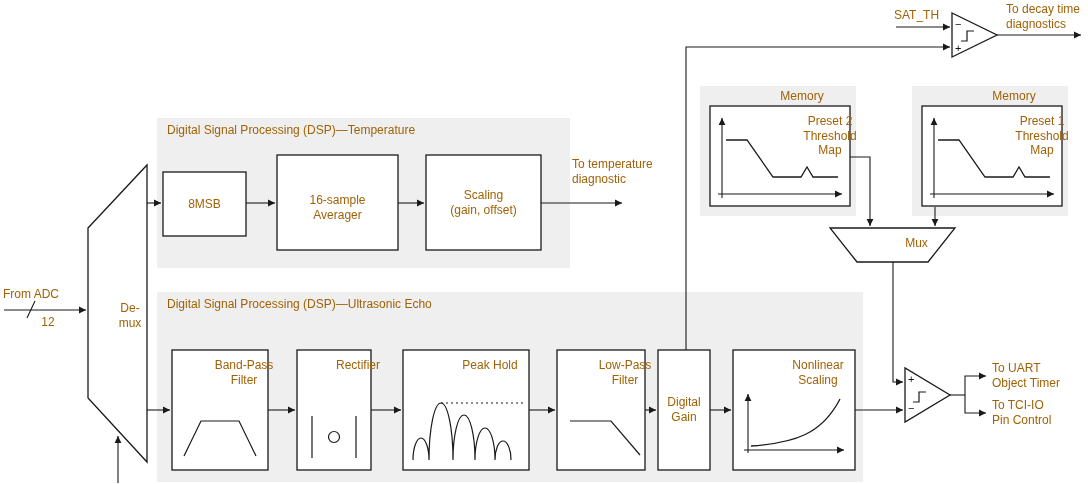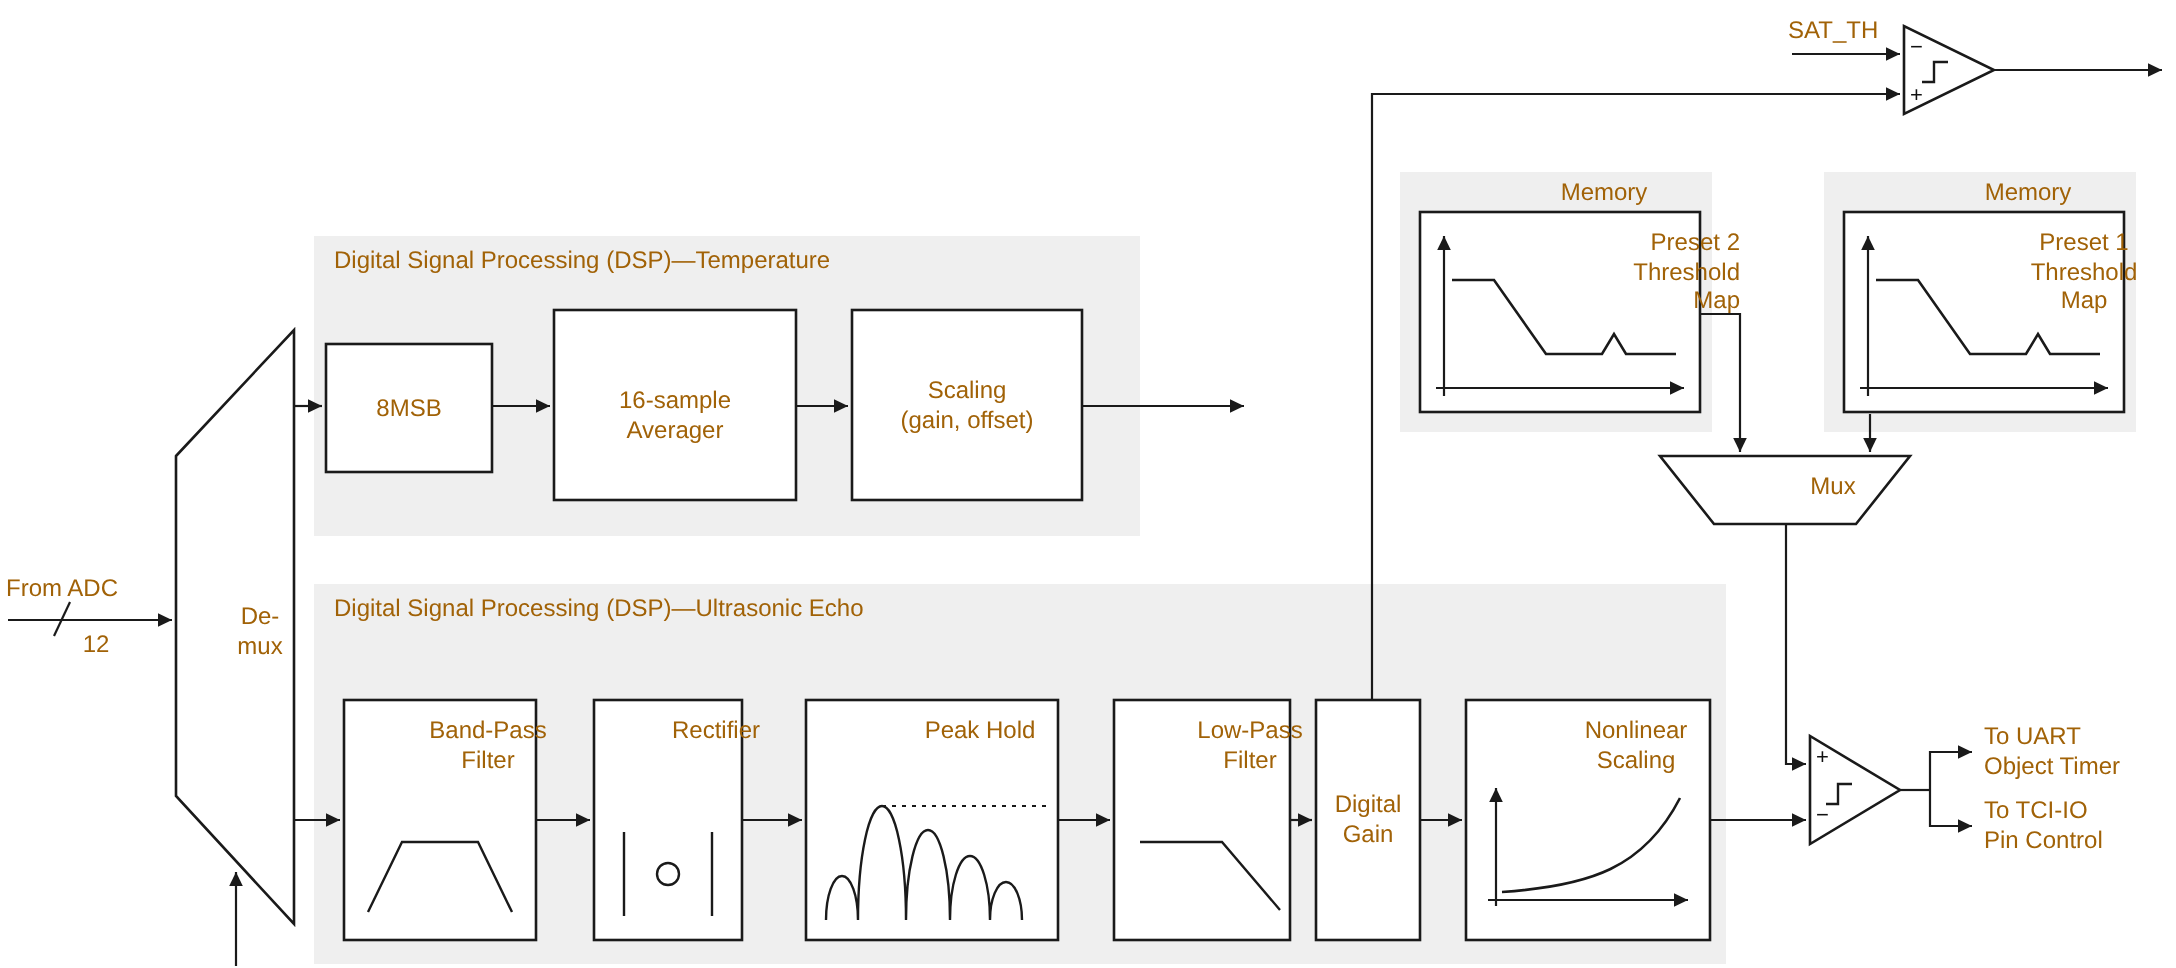--- a/index.html
+++ b/index.html
@@ -98,44 +98,48 @@
   <div class="lbl" style="left:3px;top:287px;width:72px;">From ADC</div>
   <div class="lbl c" style="left:12px;top:315px;width:24px;">12</div>
   <div class="lbl c" style="left:88px;top:301px;width:36px;">De-mux</div>
 
   <div class="lbl" style="left:167px;top:123px;">Digital Signal Processing (DSP)—Temperature</div>
   <div class="lbl flexc" style="left:163px;top:172px;width:83px;height:64px;">8MSB</div>
   <div class="lbl flexc" style="left:277px;top:155px;width:121px;height:106px;">16-sample
 Averager</div>
   <div class="lbl flexc" style="left:426px;top:155px;width:115px;height:95px;">Scaling
 (gain, offset)</div>
+  <div class="lbl" style="left:572px;top:157px;width:112px;">To temperature
+diagnostic</div>
 
   <div class="lbl" style="left:167px;top:297px;">Digital Signal Processing (DSP)—Ultrasonic Echo</div>
   <div class="lbl c" style="left:172px;top:358px;width:96px;">Band-Pass
 Filter</div>
   <div class="lbl c" style="left:297px;top:358px;width:74px;">Rectifier</div>
   <div class="lbl c" style="left:403px;top:358px;width:126px;">Peak Hold</div>
   <div class="lbl c" style="left:557px;top:358px;width:88px;">Low-Pass
 Filter</div>
   <div class="lbl flexc" style="left:658px;top:350px;width:52px;height:120px;">Digital
 Gain</div>
   <div class="lbl c" style="left:733px;top:358px;width:122px;">Nonlinear
 Scaling</div>
 
   <div class="lbl c" style="left:700px;top:89px;width:156px;">Memory</div>
-  <div class="lbl c" style="left:766px;top:114px;width:80px;text-align:right;">Preset 2
+  <div class="lbl c" style="left:766px;top:114px;width:80px;">Preset 2
 Threshold
 Map</div>
   <div class="lbl c" style="left:912px;top:89px;width:156px;">Memory</div>
   <div class="lbl c" style="left:978px;top:114px;width:80px;">Preset 1
 Threshold
 Map</div>
   <div class="lbl c" style="left:830px;top:236px;width:125px;">Mux</div>
 
   <div class="lbl" style="left:894px;top:8px;width:56px;">SAT_TH</div>
+  <div class="lbl" style="left:1006px;top:2px;width:82px;">To decay time
+diagnostics</div>
   <div class="sign" style="left:955px;top:19px;">−</div>
   <div class="sign" style="left:955px;top:43px;">+</div>
 
   <div class="sign" style="left:908px;top:374px;">+</div>
   <div class="sign" style="left:908px;top:403px;">−</div>
   <div class="lbl" style="left:992px;top:398px;width:95px;">To TCI-IO
 Pin Control</div>
   <div class="lbl" style="left:992px;top:361px;width:95px;">To UART
 Object Timer</div>
 

